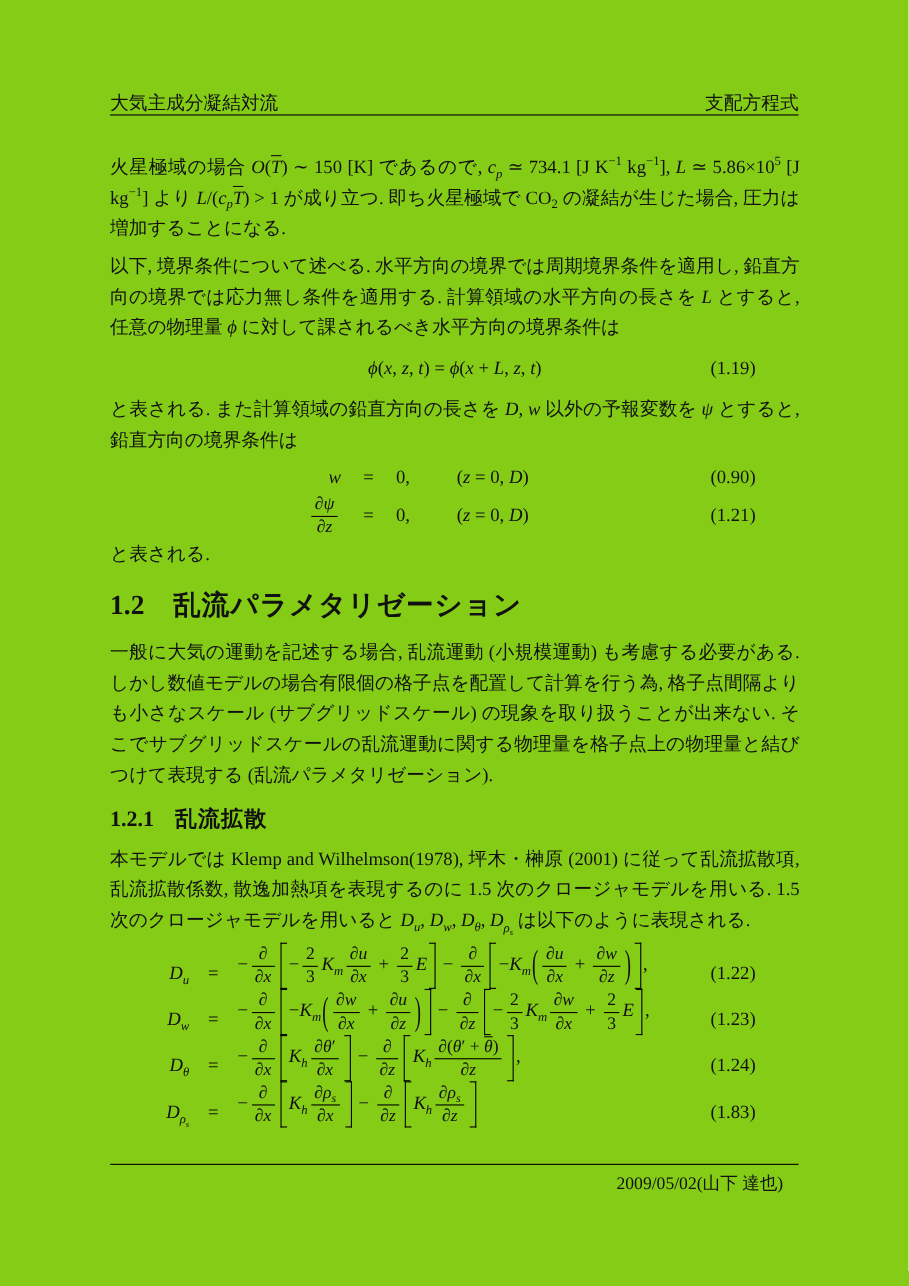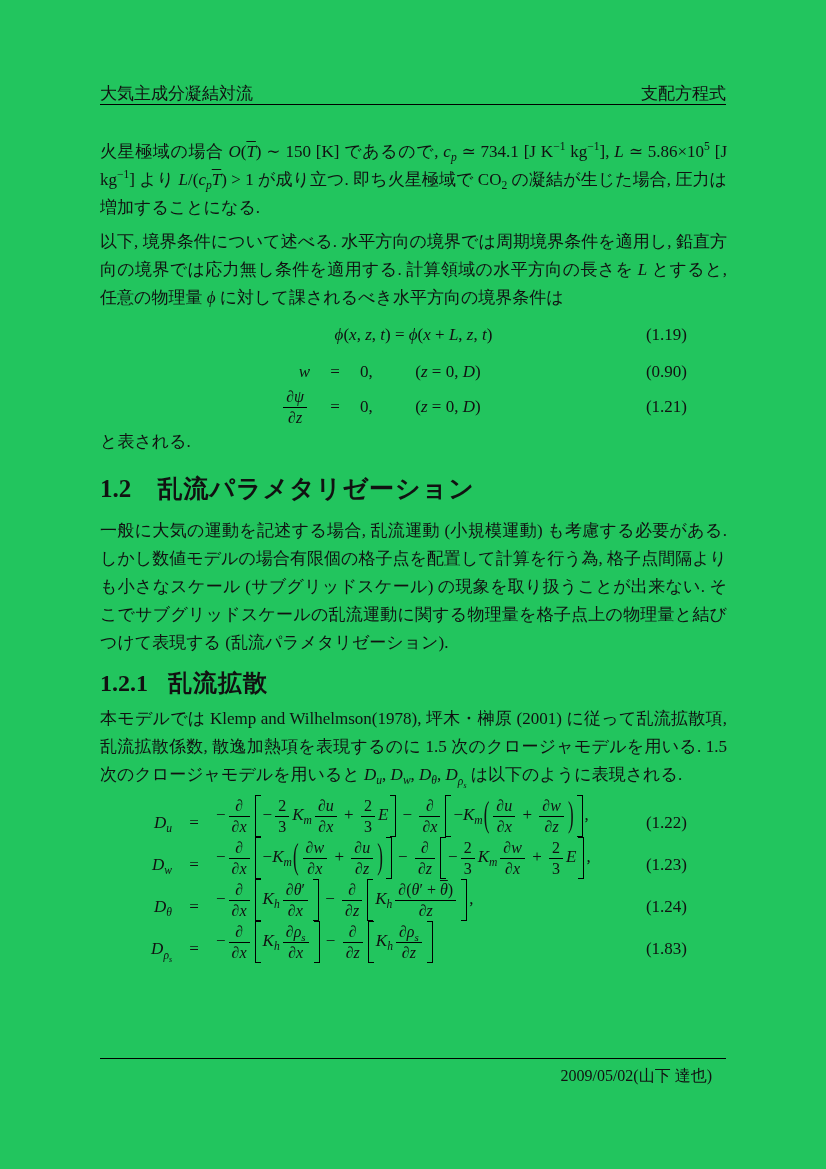--- a/index.html
+++ b/index.html
@@ -1,16 +1,16 @@
 <!DOCTYPE html>
 <html><head>
 <meta charset="utf-8">
 <style>
   html,body{margin:0;padding:0;background:#ffffff;}
-  .page{position:relative;width:826px;height:1169px;background:#22c55e;color:#111111;
+  .page{position:relative;width:826px;height:1169px;background:#84cc16;color:#111111;
         font-family:"Liberation Serif","DejaVu Serif",serif;overflow:hidden;}
   
   .header{position:absolute;left:100px;right:100px;top:82px;display:flex;
           justify-content:space-between;font-size:17px;}
   .hrule{position:absolute;left:100px;right:100px;top:104px;border-top:1.5px solid #000;}
   .frule{position:absolute;left:100px;right:100px;top:1058px;border-top:1.5px solid #000;}
   .fdate{position:absolute;right:114px;top:1066px;font-size:16px;}
   
   .content{position:absolute;left:100px;width:627px;top:138px;font-size:17px;line-height:28px;}
   .para{margin:0 0 6px 0;text-align:justify;}
@@ -27,21 +27,21 @@
   .g1 .erow{margin:2px 0;}
   .g1 .elhs{width:210px;}
   .g1 .erel{width:50px;}
   .g2{margin-top:2px;}
   .g2 .erow{margin:0;min-height:42px;align-items:flex-end;}
   .g2 .elhs{width:72px;}
   .g2 .erel{width:44px;}
   
   .sec{margin:18px 0 14px 0;font-size:25px;}
   .sec .hnum{font-weight:bold;margin-right:20px;}
-  .subsec{margin:12px 0 8px 0;font-size:24px;}
+  .subsec{margin:12px 0 8px 0;font-size:20px;}
   .subsec .hnum{font-weight:bold;margin-right:14px;}
   .htitle{font-family:"Liberation Sans","DejaVu Sans",sans-serif;font-weight:bold;letter-spacing:1px;}
   
   i{font-style:italic;}
   sub{font-size:68%;line-height:0;}
   sup{font-size:68%;line-height:0;}
   .ov{text-decoration:overline;}
   .fr{display:inline-block;vertical-align:middle;text-align:center;margin:0 3px;
       font-size:16px;line-height:1.1;}
   .fr .nu{display:block;padding:0 3px 1px 3px;}
@@ -66,20 +66,21 @@
 
     <p class="para">火星極域の場合 <i>O</i>(<span class="ov"><i>T</i></span>) ∼ 150 [K] であるので, <i>c</i><sub><i>p</i></sub> ≃ 734.1 [J K<sup>−1</sup> kg<sup>−1</sup>], <i>L</i> ≃ 5.86×10<sup>5</sup> [J kg<sup>−1</sup>] より <i>L</i>/(<i>c</i><sub><i>p</i></sub><span class="ov"><i>T</i></span>) &gt; 1 が成り立つ. 即ち火星極域で CO<sub>2</sub> の凝結が生じた場合, 圧力は増加することになる.</p>
 
     <p class="para">以下, 境界条件について述べる. 水平方向の境界では周期境界条件を適用し, 鉛直方向の境界では応力無し条件を適用する. 計算領域の水平方向の長さを <i>L</i> とすると, 任意の物理量 <i>ϕ</i> に対して課されるべき水平方向の境界条件は</p>
 
     <div class="deq">
       <span><i>ϕ</i>(<i>x</i>, <i>z</i>, <i>t</i>) = <i>ϕ</i>(<i>x</i> + <i>L</i>, <i>z</i>, <i>t</i>)</span>
       <span class="dnum">(1.19)</span>
     </div>
 
+    <p class="para">と表される. また計算領域の鉛直方向の長さを <i>D</i>, <i>w</i> 以外の予報変数を <i>ψ</i> とすると, 鉛直方向の境界条件は</p>
 
     <div class="g1">
       <div class="erow">
         <span class="elhs"><i>w</i></span>
         <span class="erel">=</span>
         <span class="erhs">0,   (<i>z</i> = 0, <i>D</i>)</span>
         <span class="enum">(0.90)</span>
       </div>
       <div class="erow">
         <span class="elhs"><span class="fr"><span class="nu">∂<i>ψ</i></span><span class="de">∂<i>z</i></span></span></span>

